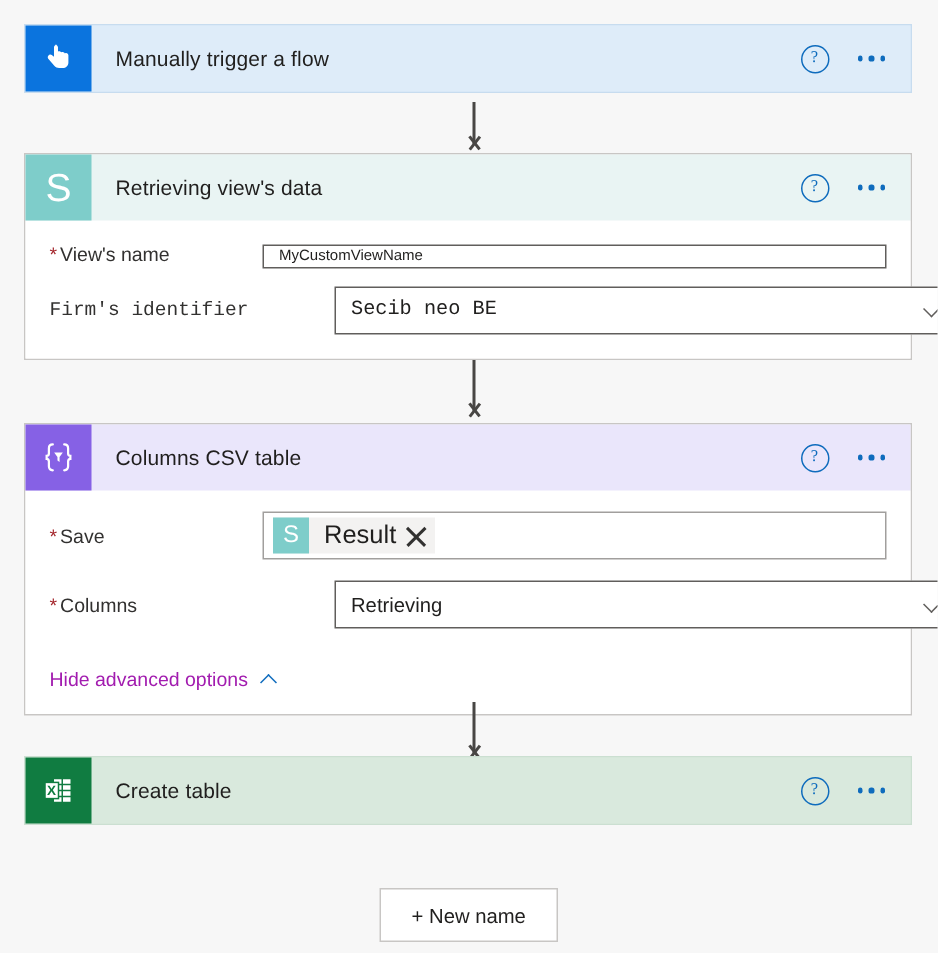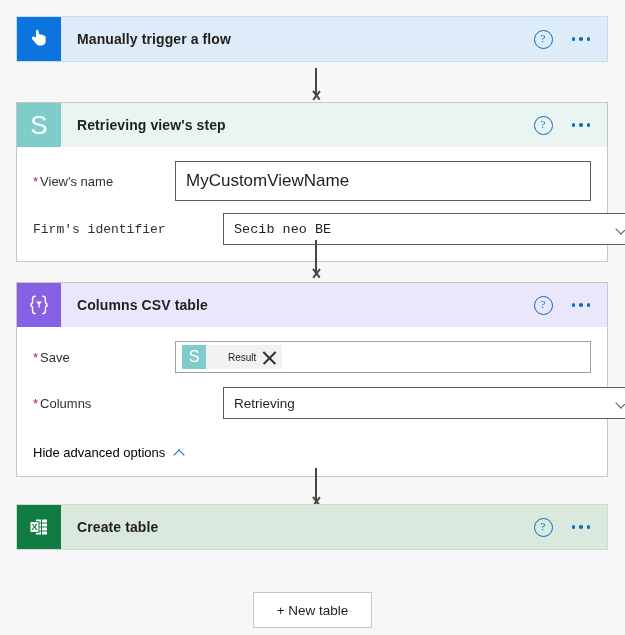--- a/index.html
+++ b/index.html
@@ -48,21 +48,20 @@
     align-items: center;
     justify-content: center;
     color: #ffffff;
   }
   .card-title {
     margin-left: 16px;
     font-size: 14px;
     color: #201f1e;
     letter-spacing: .1px;
     white-space: nowrap;
-    font-weight: bold;
   }
   .header-actions {
     margin-left: auto;
     display: flex;
     align-items: center;
     gap: 18px;
     padding-right: 16px;
   }
   .help-icon {
     width: 17px; height: 17px;
@@ -126,25 +125,25 @@
     color: #a4262c;
     margin-right: 2px;
   }
   .field-control {
     flex: 1 1 auto;
     position: relative;
   }
   .text-input {
     width: 100%;
     box-sizing: border-box;
-    height: 40px;
+    height: 16px;
     border: 1px solid #605e5c;
     background: #ffffff;
     font-family: "Liberation Sans", sans-serif;
-    font-size: 17px;
+    font-size: 10px;
     color: #201f1e;
     padding: 0 10px;
     outline: none;
   }
   .combo {
     width: 100%;
     box-sizing: border-box;
     height: 32px;
     border: 1px solid #605e5c;
     background: #ffffff;
@@ -193,23 +192,23 @@
     width: 24px; height: 24px;
     background: #7ecdca;
     color: #ffffff;
     font-size: 16px;
     line-height: 24px;
     text-align: center;
     font-family: "Liberation Sans", sans-serif;
     flex: 0 0 24px;
   }
   .token-label {
-    font-size: 10px;
+    font-size: 17px;
     color: #201f1e;
-    padding: 0 5px 0 22px;
+    padding: 0 5px 0 10px;
     white-space: nowrap;
   }
   .token-remove {
     width: 17px; height: 17px;
     position: relative;
     cursor: pointer;
     margin-right: 2px;
   }
   .token-remove::before,
   .token-remove::after {
@@ -220,21 +219,21 @@
     background: #323130;
   }
   .token-remove::before { transform: rotate(45deg); }
   .token-remove::after  { transform: rotate(-45deg); }
 
   
   .adv-link {
     display: inline-flex;
     align-items: center;
     gap: 9px;
-    color: #000000;
+    color: #a21caf;
     font-size: 13px;
     cursor: pointer;
     margin-top: 14px;
     justify-content: flex-end;
   }
   .caret-up {
     width: 11px; height: 8px;
     position: relative;
   }
   .caret-up::before {
@@ -343,21 +342,21 @@
   <div class="connector" style="top:68px;height:34px;">
     <div class="line" style="height:28px;"></div>
     <div class="head" style="top:23px;"></div>
   </div>
 
   <div class="card secib" style="top:102px;">
     <div class="card-header">
       <div class="card-icon icon-teal">
         <span class="glyph-s">S</span>
       </div>
-      <div class="card-title">Retrieving view's step</div>
+      <div class="card-title">Retrieving view's data</div>
       <div class="header-actions">
         <div class="help-icon">?</div>
         <div class="ellipsis-icon">
             <i></i>
             <i></i>
             <i></i>
           </div>
       </div>
     </div>
     <div class="card-body">
@@ -475,16 +474,16 @@
         <div class="ellipsis-icon">
             <i></i>
             <i></i>
             <i></i>
           </div>
       </div>
     </div>
   </div>
 
   <div class="footer">
-    <button class="btn">+ New table</button>
+    <button class="btn">+ New name</button>
   </div>
 
 </div>
 
 </body></html>

